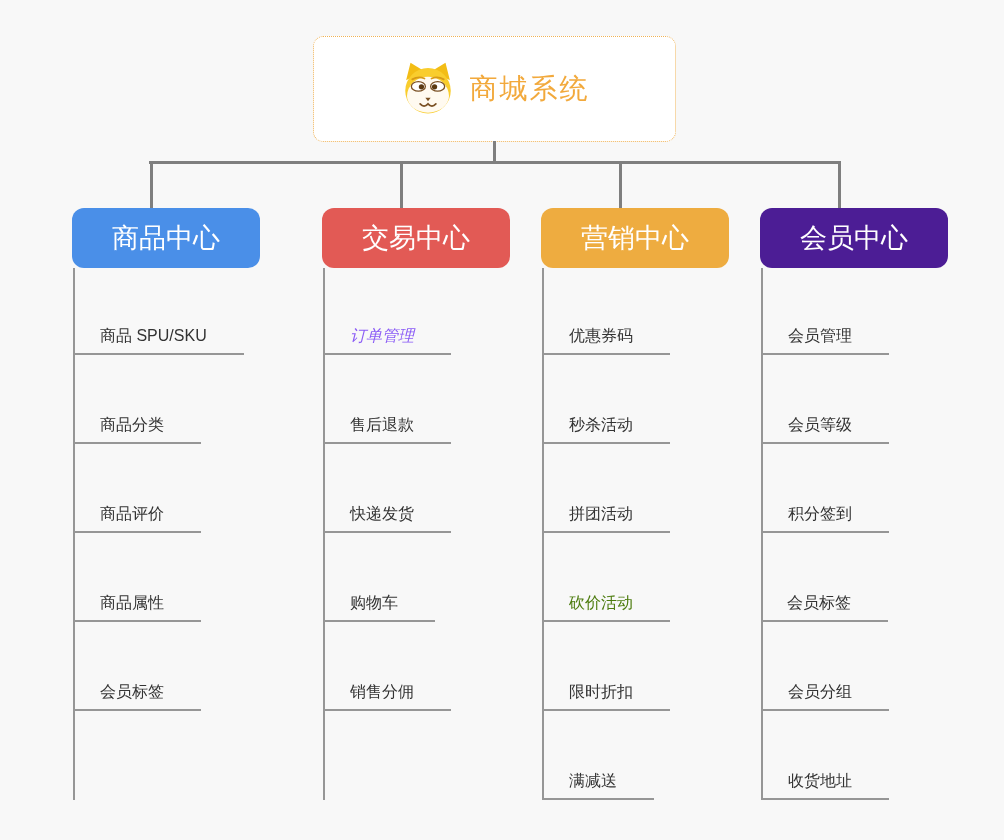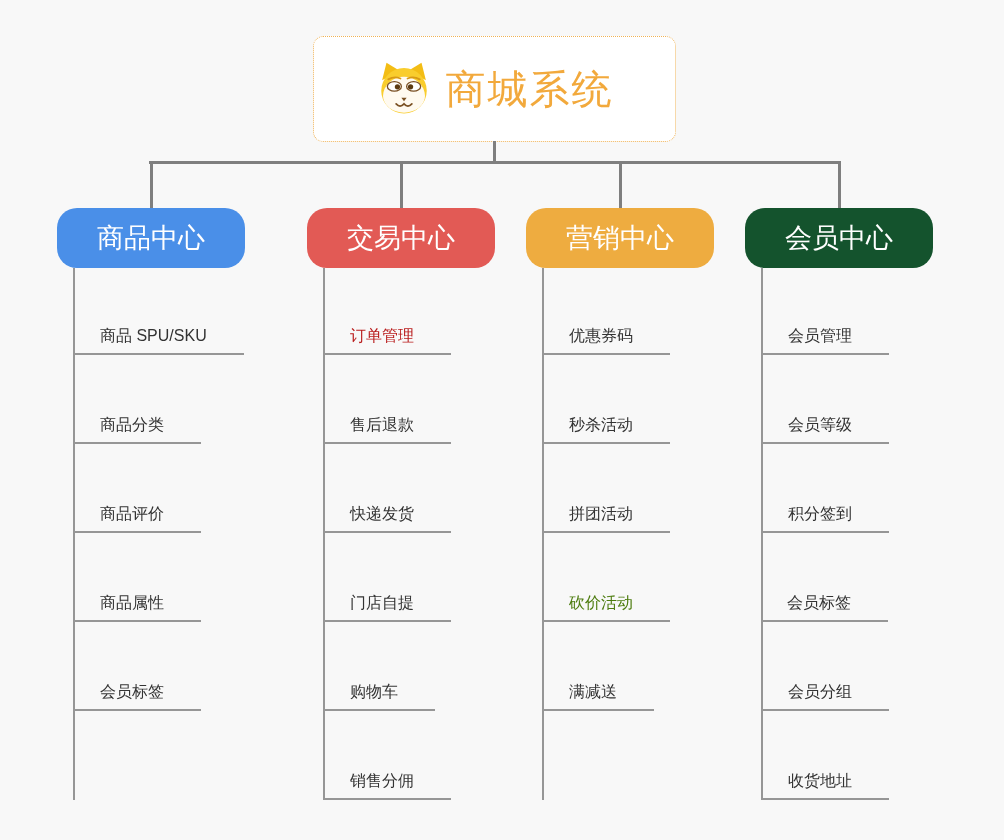--- a/index.html
+++ b/index.html
@@ -15,33 +15,33 @@
   
   .root-node{
     position:absolute;left:313px;top:36px;width:363px;height:106px;
     background:#ffffff;border:1px dotted #f0b357;border-radius:10px;
     box-sizing:border-box;
     display:flex;align-items:center;justify-content:center;gap:14px;
   }
   .root-icon{width:56px;height:56px;display:inline-block;flex:0 0 auto;}
   .root-icon svg{width:56px;height:56px;display:block;}
   .root-label{
-    font-size:40px;line-height:1;letter-spacing:2px;font-weight:500;
+    font-size:28px;line-height:1;letter-spacing:2px;font-weight:500;
     white-space:nowrap;
   }
   
   .conn{position:absolute;background:#7f7f7f;}
   .conn.root-drop{left:493px;top:141px;width:3px;height:22px;}
   .conn.h-bar{left:149px;top:161px;width:691px;height:3px;}
   .branch .drop{top:-47px;width:3px;height:47px;}
   
   .branch{position:absolute;top:208px;width:188px;}
   .cat-box{
-    width:188px;height:60px;border-radius:20px;
-    display:flex;align-items:center;justify-content:center;
+    width:188px;height:60px;border-radius:12px;
+    display:flex;align-items:center;justify-content:center;margin-left:15px;
   }
   .cat-label{color:#ffffff;font-size:27px;line-height:1;white-space:nowrap;}
   .trunk{position:absolute;left:16px;top:60px;width:2px;height:532px;background:#969696;}
   .leaves{position:absolute;left:16px;top:58px;}
   .leaf-row{height:89px;display:flex;align-items:flex-end;}
   .leaf{
     display:inline-block;white-space:nowrap;
     font-size:16px;line-height:1.2;
     padding:0 37px 8px 27px;
     border-bottom:2px solid #969696;
@@ -101,30 +101,27 @@
         </div>
     </div>
       <div class="branch" style="left: 307px;">
       <div class="conn drop" style="left: 92.5px; background: rgb(127, 127, 127);"></div>
       <div class="cat-box" style="background: rgb(226, 90, 85);">
         <span class="cat-label">交易中心</span>
       </div>
       <div class="trunk" style="background: rgb(150, 150, 150);"></div>
       <div class="leaves">
           <div class="leaf-row">
-      <span class="leaf" style="color: #b91c1c; border-bottom-color: rgb(150, 150, 150);">订单管理</span>
+      <span class="leaf" style="color: #8b5cf6; border-bottom-color: rgb(150, 150, 150); font-style: italic;">订单管理</span>
     </div>
           <div class="leaf-row">
       <span class="leaf" style="color: rgb(51, 51, 51); border-bottom-color: rgb(150, 150, 150);">售后退款</span>
     </div>
           <div class="leaf-row">
       <span class="leaf" style="color: rgb(51, 51, 51); border-bottom-color: rgb(150, 150, 150);">快递发货</span>
-    </div>
-          <div class="leaf-row">
-      <span class="leaf" style="color: rgb(51, 51, 51); border-bottom-color: rgb(150, 150, 150);">门店自提</span>
     </div>
           <div class="leaf-row">
       <span class="leaf" style="color: rgb(51, 51, 51); border-bottom-color: rgb(150, 150, 150);">购物车</span>
     </div>
           <div class="leaf-row">
       <span class="leaf" style="color: rgb(51, 51, 51); border-bottom-color: rgb(150, 150, 150);">销售分佣</span>
     </div>
         </div>
     </div>
       <div class="branch" style="left: 526px;">
@@ -140,27 +137,30 @@
           <div class="leaf-row">
       <span class="leaf" style="color: rgb(51, 51, 51); border-bottom-color: rgb(150, 150, 150);">秒杀活动</span>
     </div>
           <div class="leaf-row">
       <span class="leaf" style="color: rgb(51, 51, 51); border-bottom-color: rgb(150, 150, 150);">拼团活动</span>
     </div>
           <div class="leaf-row">
       <span class="leaf" style="color: #4d7c0f; border-bottom-color: rgb(150, 150, 150);">砍价活动</span>
     </div>
           <div class="leaf-row">
+      <span class="leaf" style="color: rgb(51, 51, 51); border-bottom-color: rgb(150, 150, 150);">限时折扣</span>
+    </div>
+          <div class="leaf-row">
       <span class="leaf" style="color: rgb(51, 51, 51); border-bottom-color: rgb(150, 150, 150);">满减送</span>
     </div>
         </div>
     </div>
       <div class="branch" style="left: 745px;">
       <div class="conn drop" style="left: 92.5px; background: rgb(127, 127, 127);"></div>
-      <div class="cat-box" style="background: #14532d;">
+      <div class="cat-box" style="background: #4c1d95;">
         <span class="cat-label">会员中心</span>
       </div>
       <div class="trunk" style="background: rgb(150, 150, 150);"></div>
       <div class="leaves">
           <div class="leaf-row">
       <span class="leaf" style="color: rgb(51, 51, 51); border-bottom-color: rgb(150, 150, 150);">会员管理</span>
     </div>
           <div class="leaf-row">
       <span class="leaf" style="color: rgb(51, 51, 51); border-bottom-color: rgb(150, 150, 150);">会员等级</span>
     </div>

